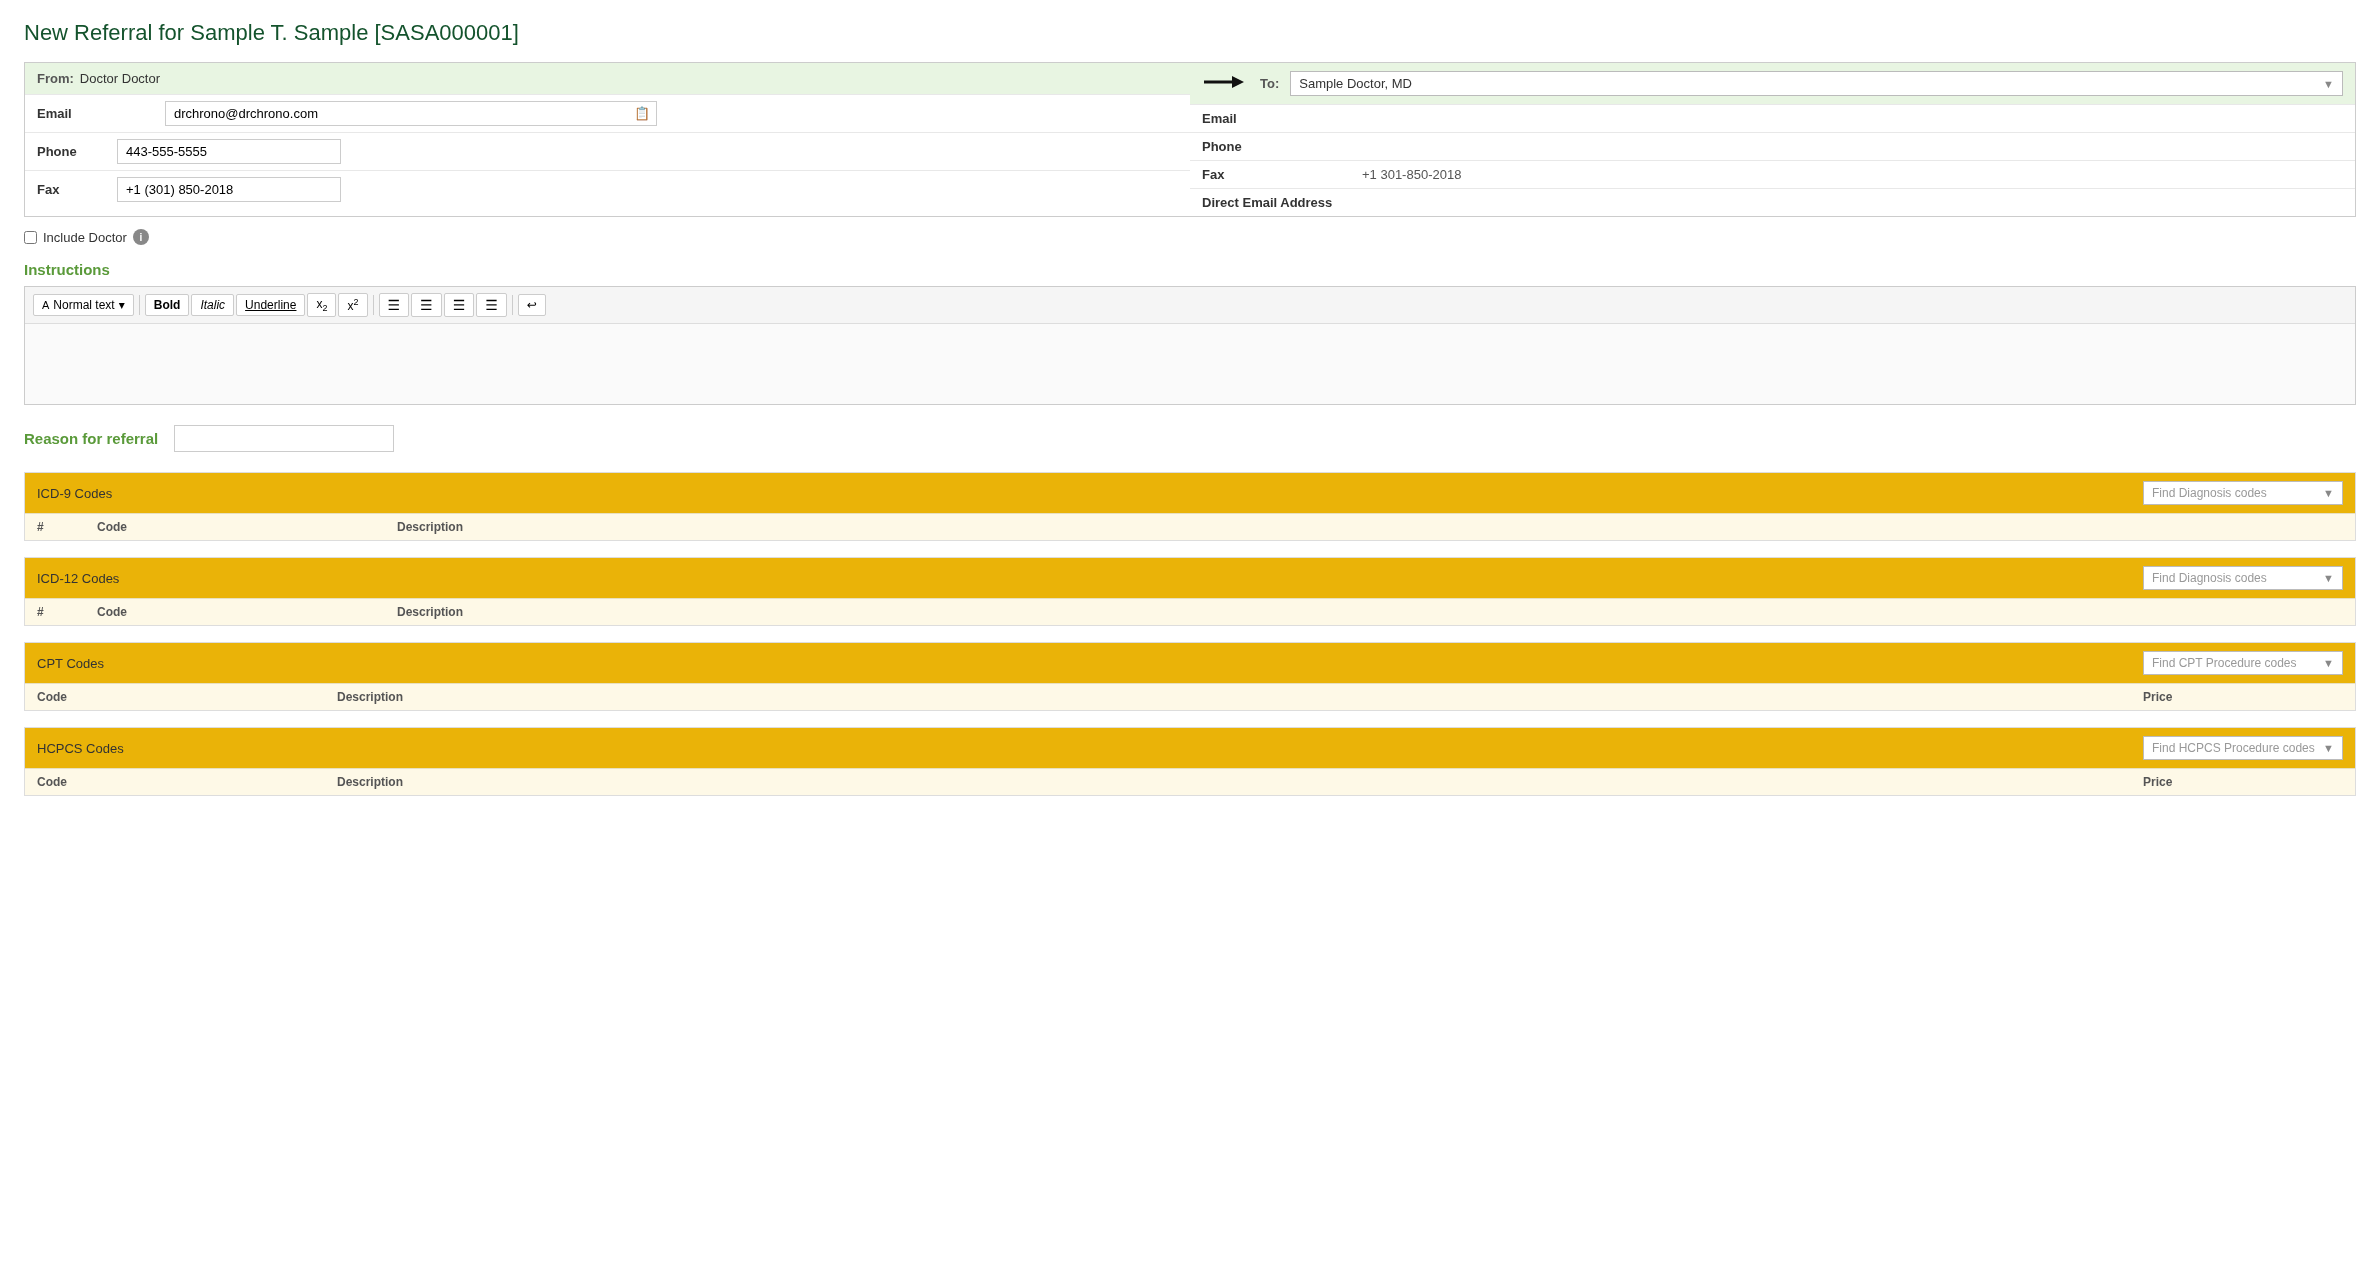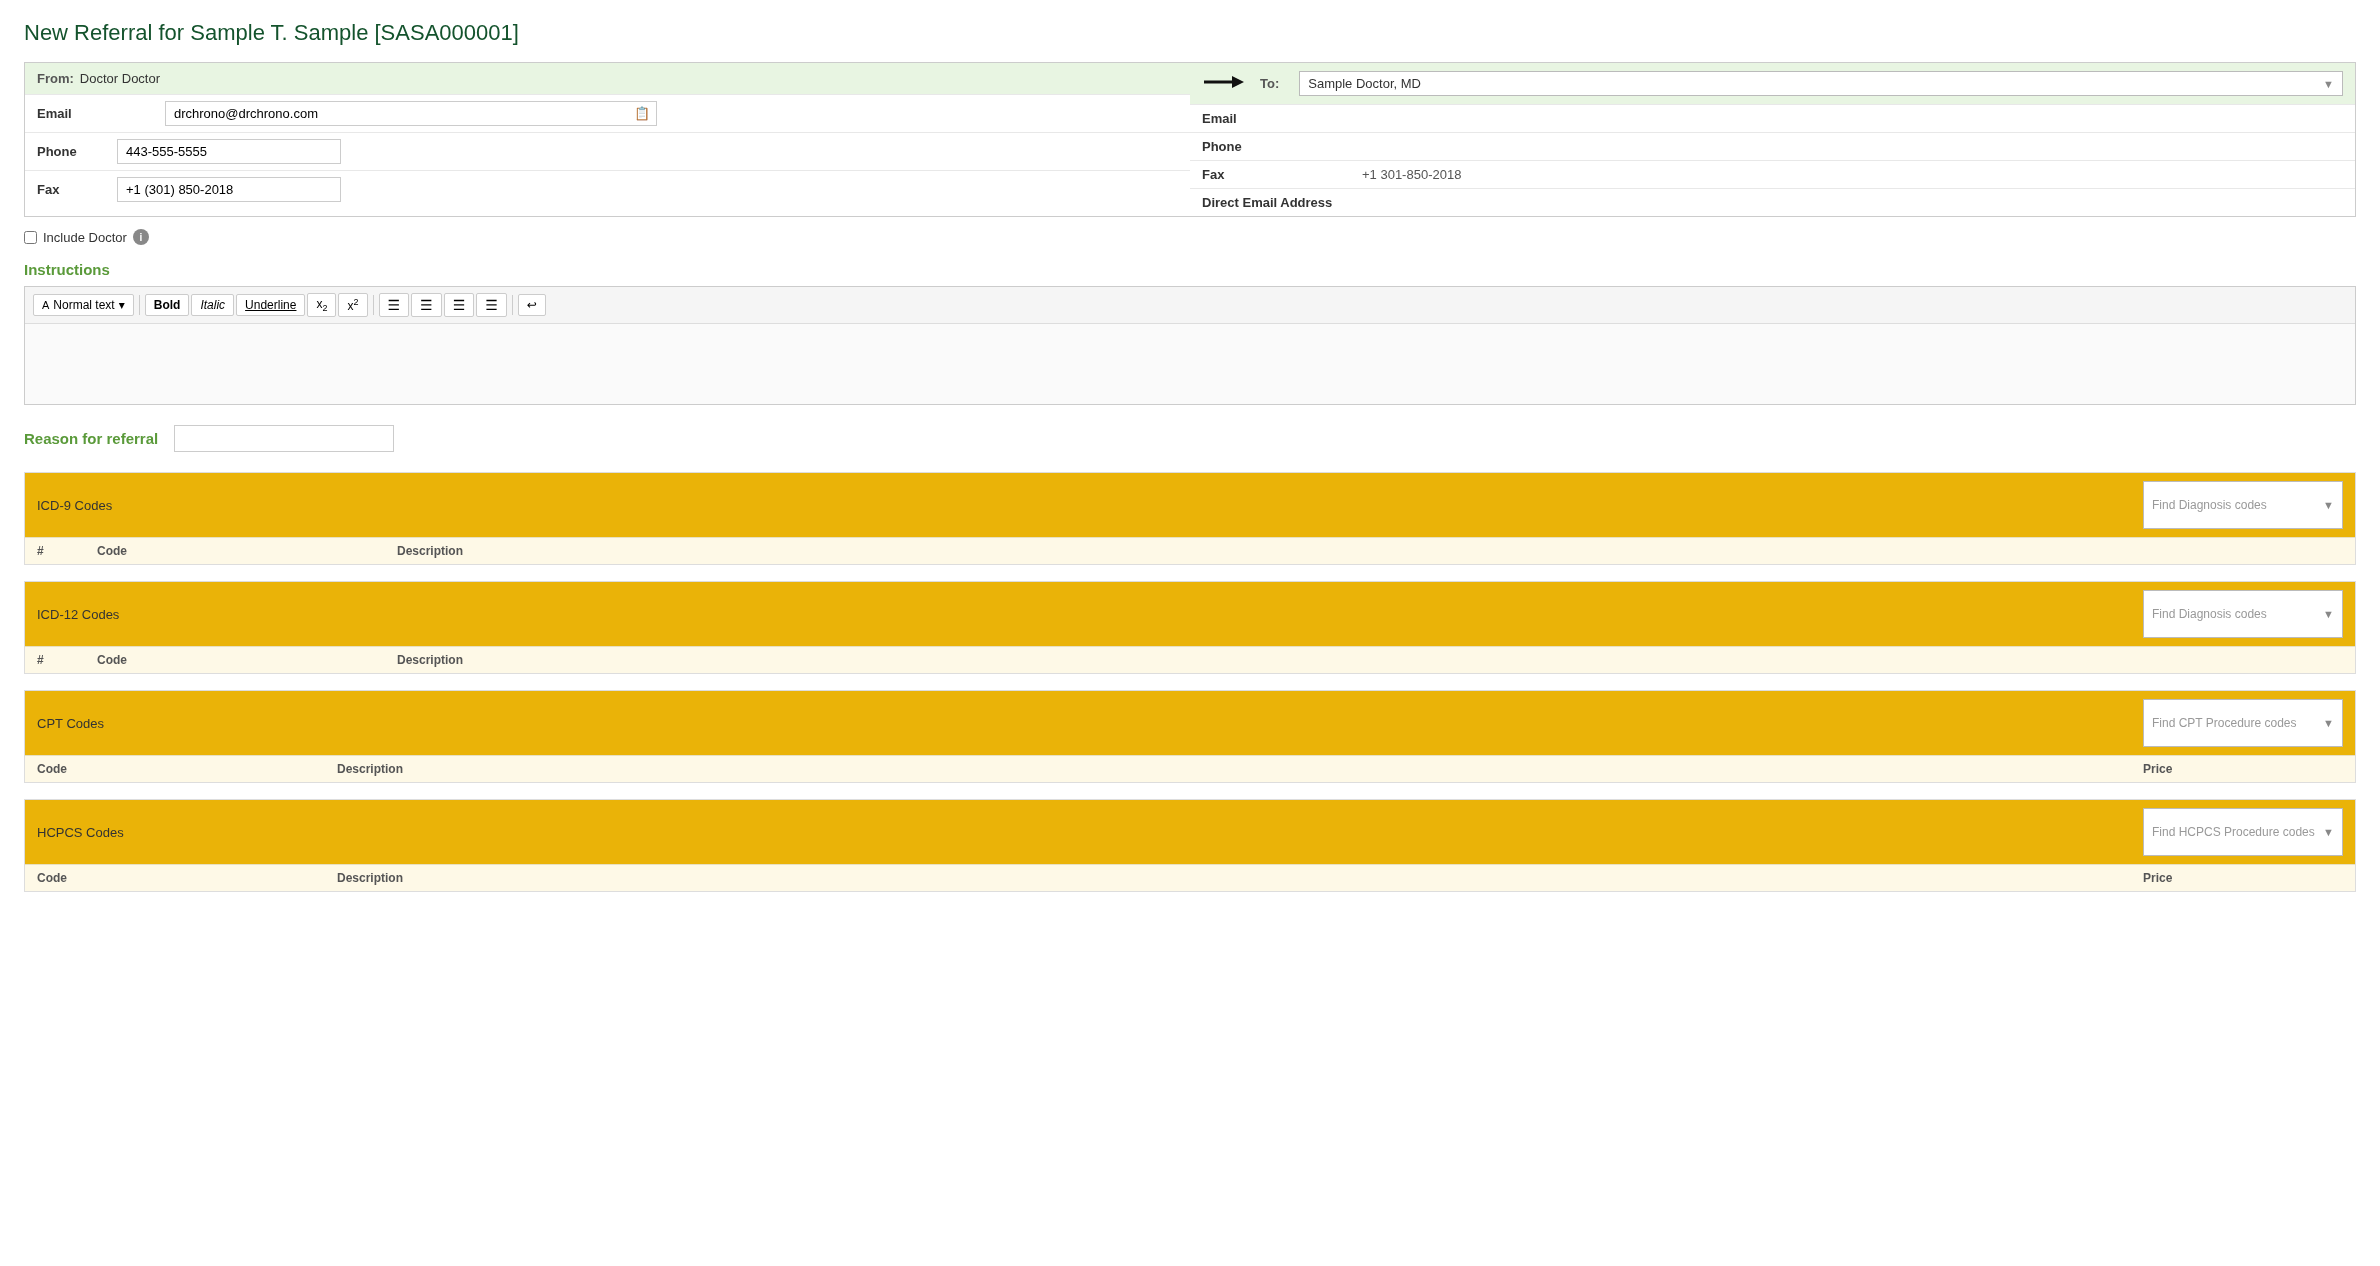--- a/index.html
+++ b/index.html
@@ -32,21 +32,21 @@
       color: #333;
       display: flex;
       align-items: center;
     }
     .from-header span.label { font-weight: 600; color: #555; margin-right: 6px; }
     .to-header {
       display: flex;
       align-items: center;
       gap: 8px;
     }
-    .to-header span.label { font-weight: 600; color: #555; margin-right: 12px; }
+    .to-header span.label { font-weight: 600; color: #555; margin-right: 3px; }
     .to-dropdown {
       flex: 1;
       border: 1px solid #bbb;
       background: #fff;
       padding: 4px 8px;
       font-size: 13px;
       display: flex;
       align-items: center;
       justify-content: space-between;
       cursor: pointer;
@@ -190,21 +190,21 @@
       justify-content: space-between;
     }
     .code-section-header .section-name {
       font-size: 13px;
       font-weight: 500;
       color: #333;
     }
     .code-dropdown {
       border: 1px solid #bbb;
       background: #fff;
-      padding: 16px 8px;
+      padding: 4px 8px;
       font-size: 12px;
       width: 200px;
       display: flex;
       align-items: center;
       justify-content: space-between;
       cursor: pointer;
       color: #999;
     }
     .code-table-header {
       display: flex;

